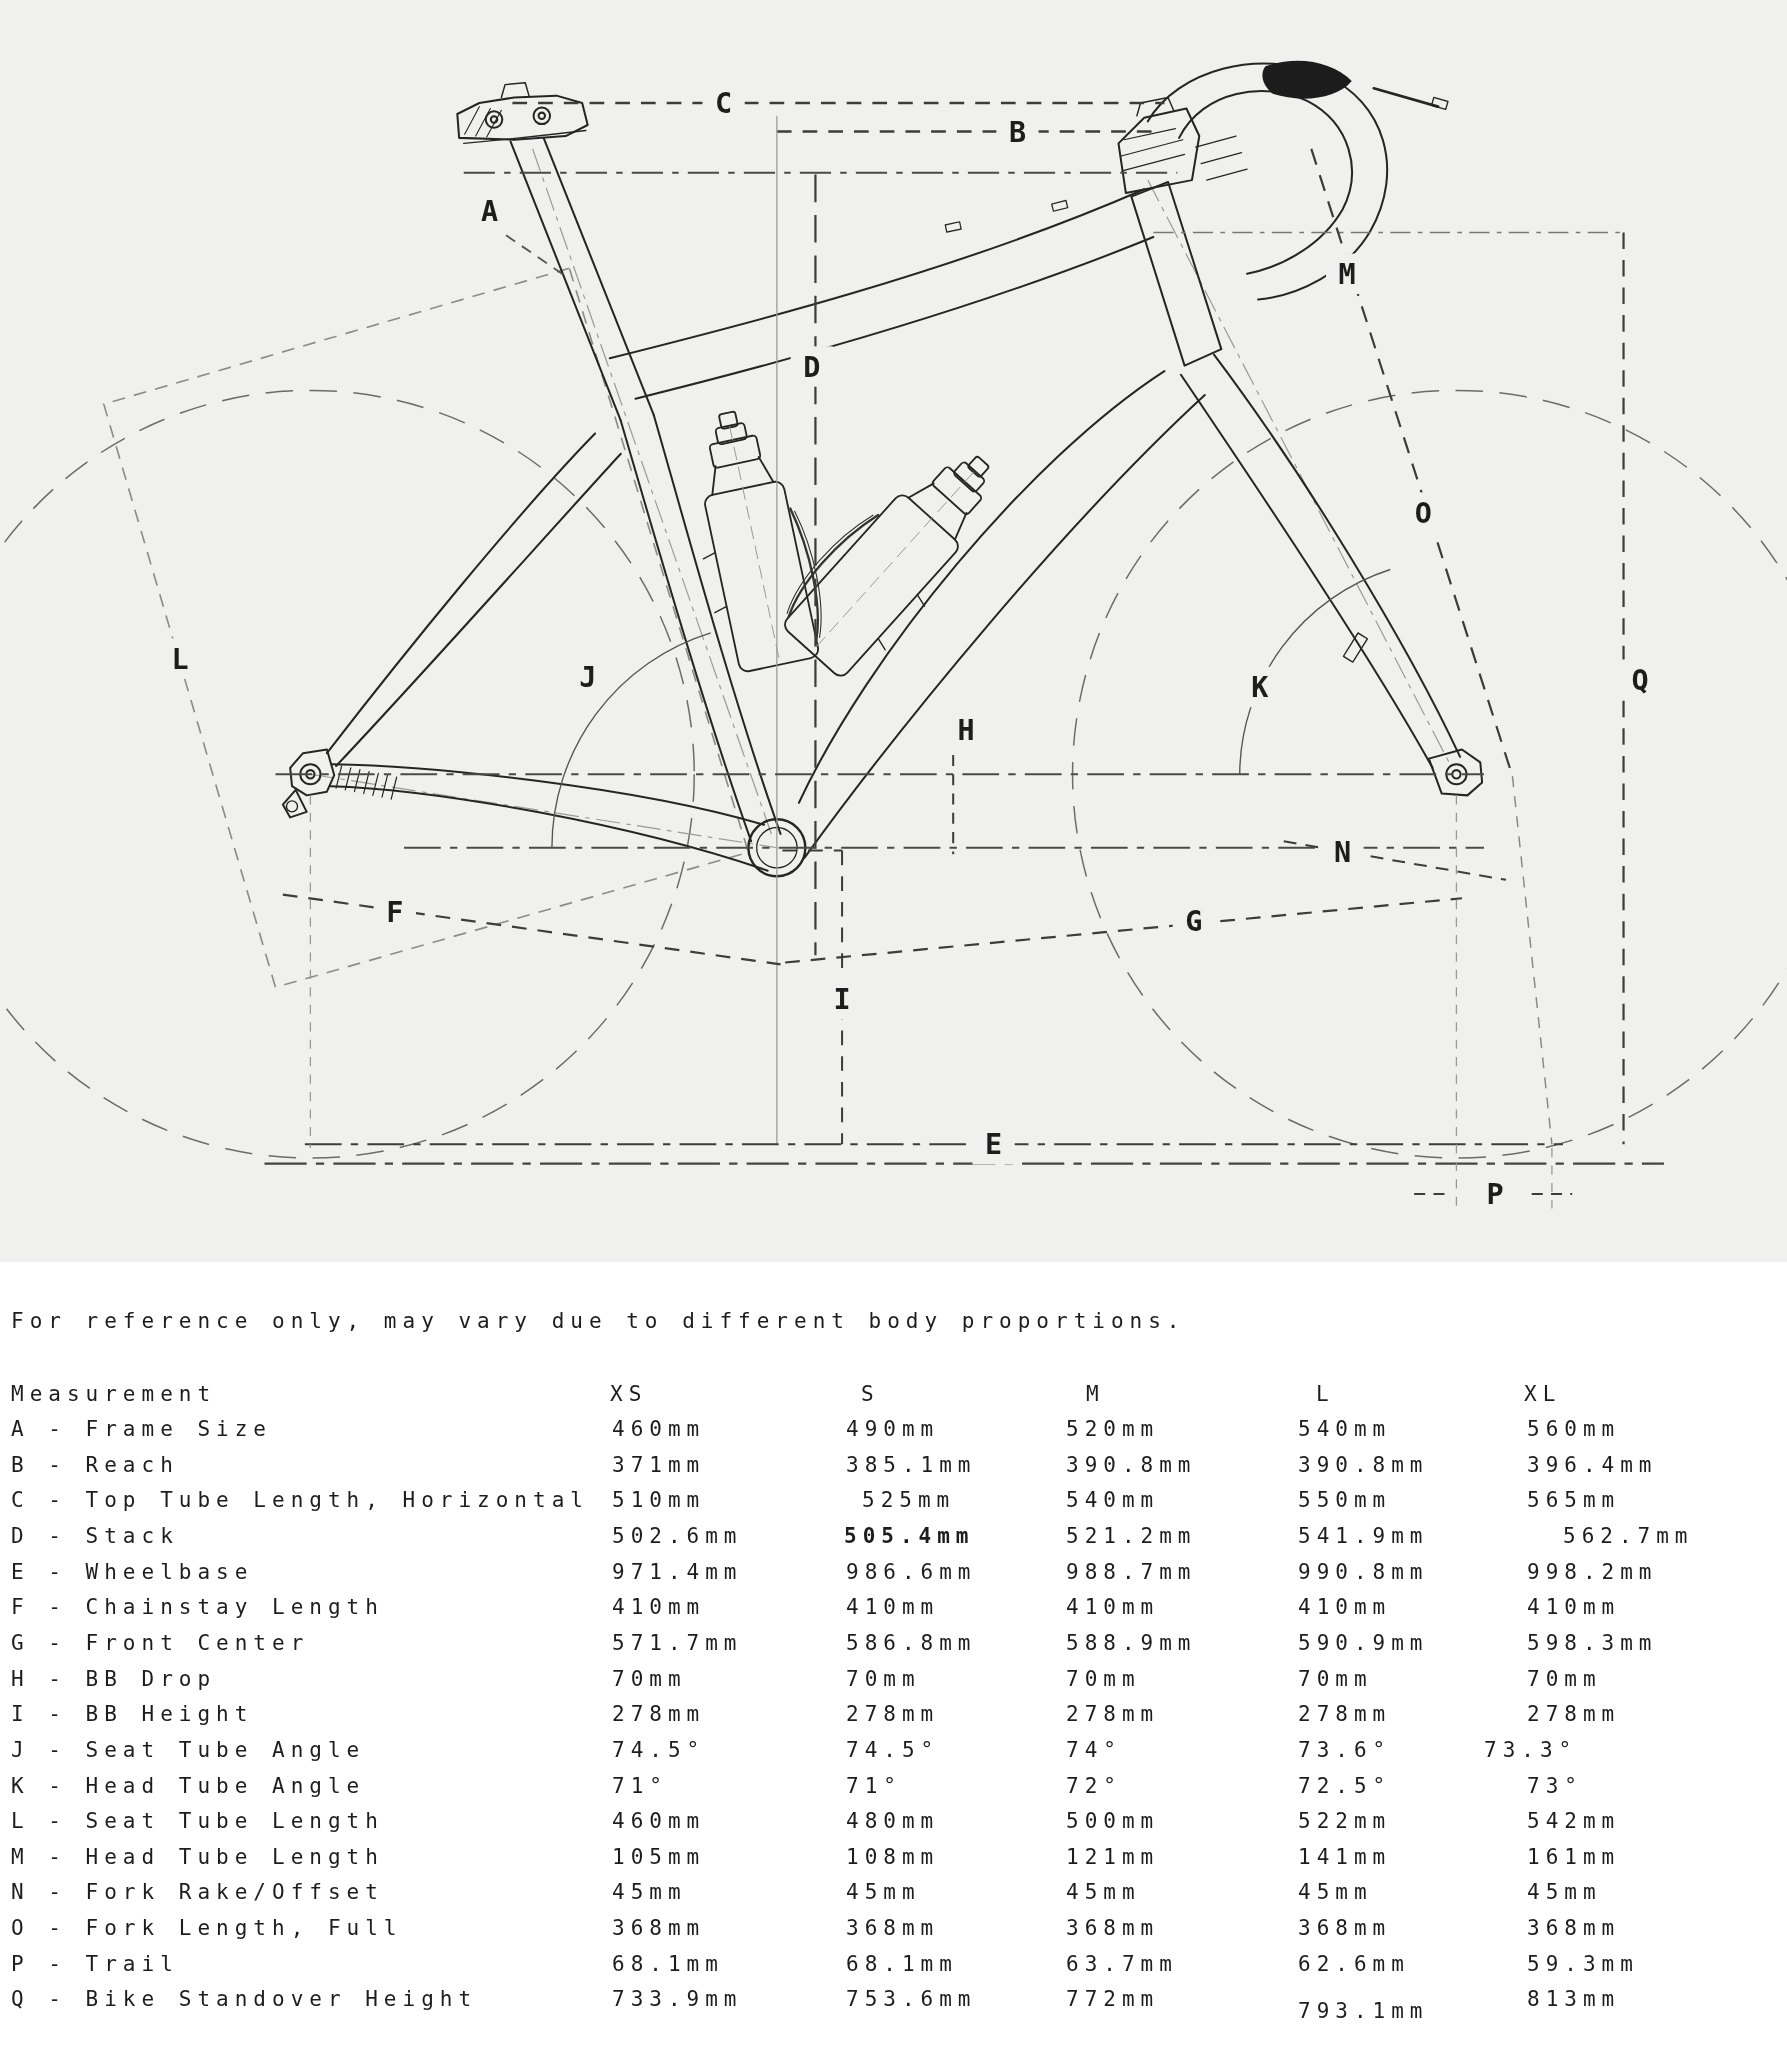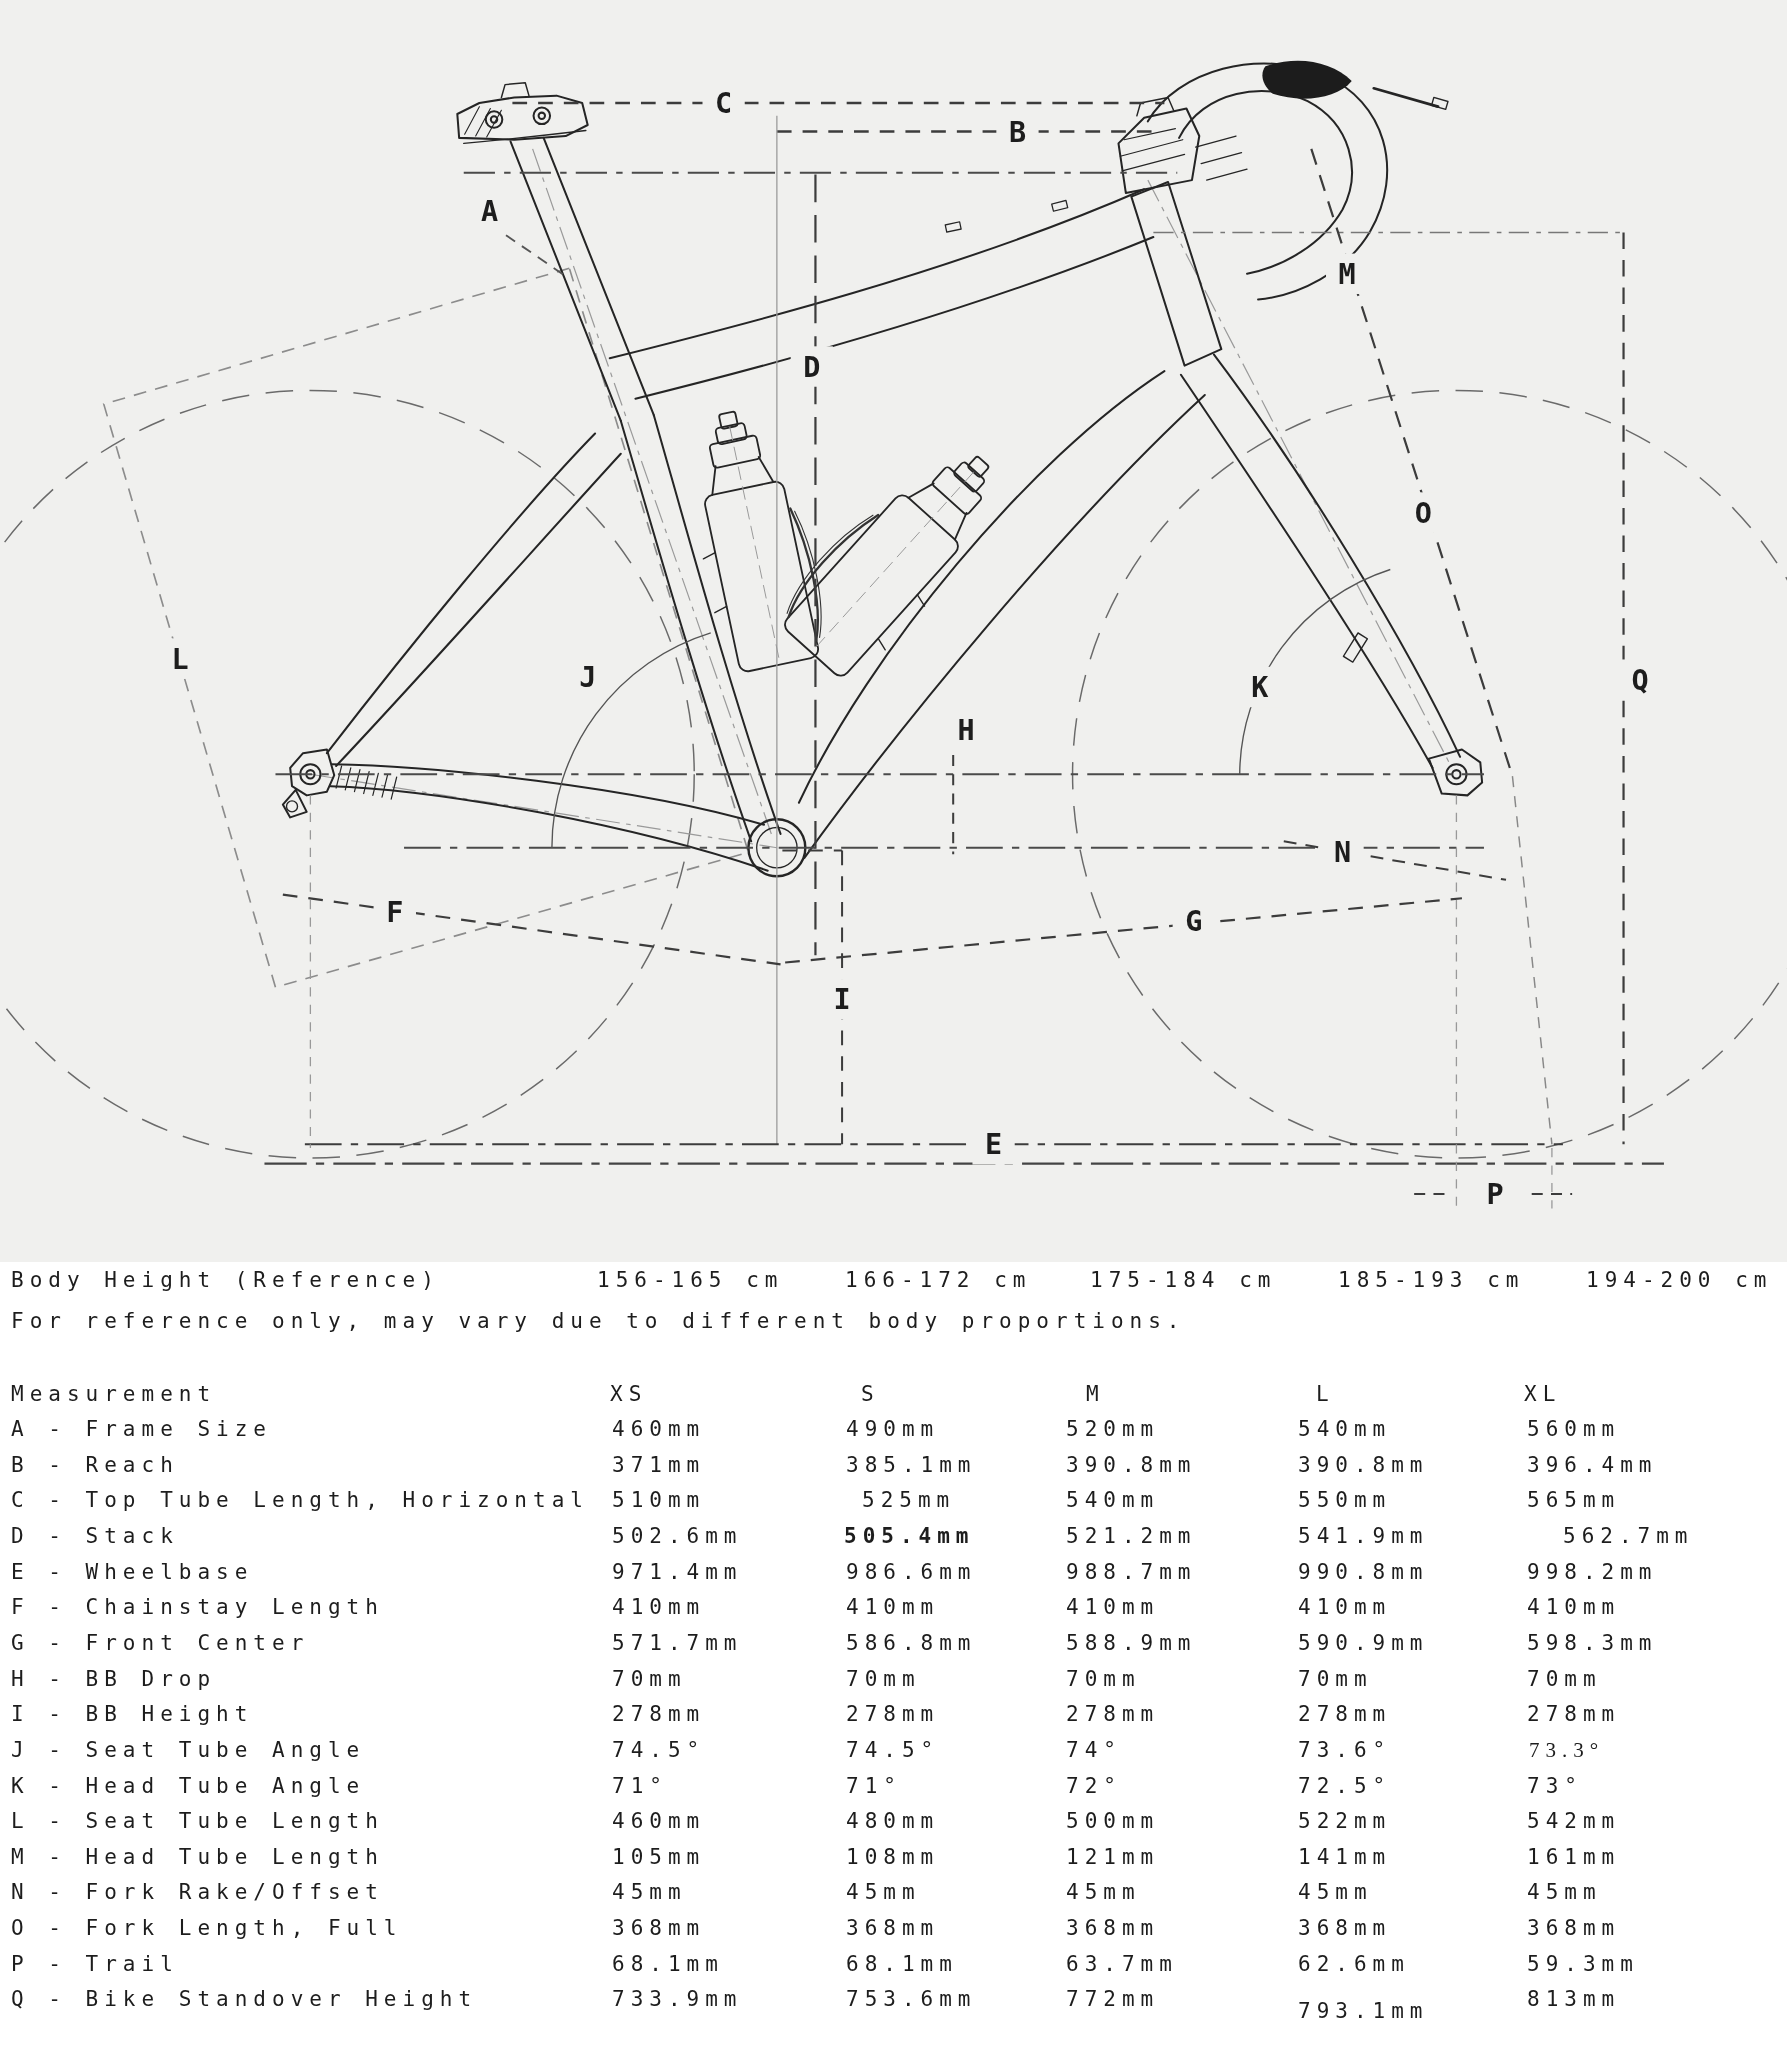--- a/index.html
+++ b/index.html
@@ -210,40 +210,36 @@
         <text x="1550" y="569" class="dlabel">O</text>
         <rect x="1605" y="1278" width="46" height="44" fill="#f0f0ee"></rect>
         <text x="1628" y="1311" class="dlabel">P</text>
         <rect x="1763" y="718" width="46" height="44" fill="#f0f0ee"></rect>
         <text x="1786" y="751" class="dlabel">Q</text>
       </g>
 </svg>
 </div>
 
 <div id="panel">
-  <div class="row bh">
-    <span class="lbl">Body Height (Reference)</span>
-    <span id="bh-vals"><span class="cell" style="left: 597px;">156-165 cm</span><span class="cell" style="left: 845px;">166-172 cm</span><span class="cell" style="left: 1090px;">175-184 cm</span><span class="cell" style="left: 1338px;">185-193 cm</span><span class="cell" style="left: 1586px;">194-200 cm</span></span>
-  </div>
   <div class="row note">For reference only, may vary due to different body proportions.</div>
   <div class="row thead">
     <span class="lbl">Measurement</span>
     <span id="size-headers"><span class="cell" style="left: 610px;">XS</span><span class="cell" style="left: 861px;">S</span><span class="cell" style="left: 1086px;">M</span><span class="cell" style="left: 1316px;">L</span><span class="cell" style="left: 1524px;">XL</span></span>
   </div>
   <div id="rows">
       <div class="row" style="top: 155px;"><span class="lbl">A - Frame Size</span><span class="cell" style="left: 612px;">460mm</span><span class="cell" style="left: 846px;">490mm</span><span class="cell" style="left: 1066px;">520mm</span><span class="cell" style="left: 1298px;">540mm</span><span class="cell" style="left: 1527px;">560mm</span></div>
       <div class="row" style="top: 191px;"><span class="lbl">B - Reach</span><span class="cell" style="left: 612px;">371mm</span><span class="cell" style="left: 846px;">385.1mm</span><span class="cell" style="left: 1066px;">390.8mm</span><span class="cell" style="left: 1298px;">390.8mm</span><span class="cell" style="left: 1527px;">396.4mm</span></div>
       <div class="row" style="top: 226px;"><span class="lbl">C - Top Tube Length, Horizontal</span><span class="cell" style="left: 612px;">510mm</span><span class="cell" style="left: 846px; margin-left: 16px;">525mm</span><span class="cell" style="left: 1066px;">540mm</span><span class="cell" style="left: 1298px;">550mm</span><span class="cell" style="left: 1527px;">565mm</span></div>
       <div class="row" style="top: 262px;"><span class="lbl">D - Stack</span><span class="cell" style="left: 612px;">502.6mm</span><span class="cell" style="left: 844px; font-weight: bold;">505.4mm</span><span class="cell" style="left: 1066px;">521.2mm</span><span class="cell" style="left: 1298px;">541.9mm</span><span class="cell" style="left: 1563px;">562.7mm</span></div>
       <div class="row" style="top: 298px;"><span class="lbl">E - Wheelbase</span><span class="cell" style="left: 612px;">971.4mm</span><span class="cell" style="left: 846px;">986.6mm</span><span class="cell" style="left: 1066px;">988.7mm</span><span class="cell" style="left: 1298px;">990.8mm</span><span class="cell" style="left: 1527px;">998.2mm</span></div>
       <div class="row" style="top: 333px;"><span class="lbl">F - Chainstay Length</span><span class="cell" style="left: 612px;">410mm</span><span class="cell" style="left: 846px;">410mm</span><span class="cell" style="left: 1066px;">410mm</span><span class="cell" style="left: 1298px;">410mm</span><span class="cell" style="left: 1527px;">410mm</span></div>
       <div class="row" style="top: 369px;"><span class="lbl">G - Front Center</span><span class="cell" style="left: 612px;">571.7mm</span><span class="cell" style="left: 846px;">586.8mm</span><span class="cell" style="left: 1066px;">588.9mm</span><span class="cell" style="left: 1298px;">590.9mm</span><span class="cell" style="left: 1527px;">598.3mm</span></div>
       <div class="row" style="top: 405px;"><span class="lbl">H - BB Drop</span><span class="cell" style="left: 612px;">70mm</span><span class="cell" style="left: 846px;">70mm</span><span class="cell" style="left: 1066px;">70mm</span><span class="cell" style="left: 1298px;">70mm</span><span class="cell" style="left: 1527px;">70mm</span></div>
       <div class="row" style="top: 440px;"><span class="lbl">I - BB Height</span><span class="cell" style="left: 612px;">278mm</span><span class="cell" style="left: 846px;">278mm</span><span class="cell" style="left: 1066px;">278mm</span><span class="cell" style="left: 1298px;">278mm</span><span class="cell" style="left: 1527px;">278mm</span></div>
-      <div class="row" style="top: 476px;"><span class="lbl">J - Seat Tube Angle</span><span class="cell" style="left: 612px;">74.5°</span><span class="cell" style="left: 846px;">74.5°</span><span class="cell" style="left: 1066px;">74°</span><span class="cell" style="left: 1298px;">73.6°</span><span class="cell" style="left: 1529px; font-family: Liberation Serif, serif;">73.3°</span></div>
+      <div class="row" style="top: 476px;"><span class="lbl">J - Seat Tube Angle</span><span class="cell" style="left: 612px;">74.5°</span><span class="cell" style="left: 846px;">74.5°</span><span class="cell" style="left: 1066px;">74°</span><span class="cell" style="left: 1298px;">73.6°</span><span class="cell" style="left: 1484px;">73.3°</span></div>
       <div class="row" style="top: 512px;"><span class="lbl">K - Head Tube Angle</span><span class="cell" style="left: 612px;">71°</span><span class="cell" style="left: 846px;">71°</span><span class="cell" style="left: 1066px;">72°</span><span class="cell" style="left: 1298px;">72.5°</span><span class="cell" style="left: 1527px;">73°</span></div>
       <div class="row" style="top: 547px;"><span class="lbl">L - Seat Tube Length</span><span class="cell" style="left: 612px;">460mm</span><span class="cell" style="left: 846px;">480mm</span><span class="cell" style="left: 1066px;">500mm</span><span class="cell" style="left: 1298px;">522mm</span><span class="cell" style="left: 1527px;">542mm</span></div>
       <div class="row" style="top: 583px;"><span class="lbl">M - Head Tube Length</span><span class="cell" style="left: 612px;">105mm</span><span class="cell" style="left: 846px;">108mm</span><span class="cell" style="left: 1066px;">121mm</span><span class="cell" style="left: 1298px;">141mm</span><span class="cell" style="left: 1527px;">161mm</span></div>
       <div class="row" style="top: 618px;"><span class="lbl">N - Fork Rake/Offset</span><span class="cell" style="left: 612px;">45mm</span><span class="cell" style="left: 846px;">45mm</span><span class="cell" style="left: 1066px;">45mm</span><span class="cell" style="left: 1298px;">45mm</span><span class="cell" style="left: 1527px;">45mm</span></div>
       <div class="row" style="top: 654px;"><span class="lbl">O - Fork Length, Full</span><span class="cell" style="left: 612px;">368mm</span><span class="cell" style="left: 846px;">368mm</span><span class="cell" style="left: 1066px;">368mm</span><span class="cell" style="left: 1298px;">368mm</span><span class="cell" style="left: 1527px;">368mm</span></div>
       <div class="row" style="top: 690px;"><span class="lbl">P - Trail</span><span class="cell" style="left: 612px;">68.1mm</span><span class="cell" style="left: 846px;">68.1mm</span><span class="cell" style="left: 1066px;">63.7mm</span><span class="cell" style="left: 1298px;">62.6mm</span><span class="cell" style="left: 1527px;">59.3mm</span></div>
       <div class="row" style="top: 725px;"><span class="lbl">Q - Bike Standover Height</span><span class="cell" style="left: 612px;">733.9mm</span><span class="cell" style="left: 846px;">753.6mm</span><span class="cell" style="left: 1066px;">772mm</span><span class="cell" style="left: 1298px; margin-top: 12px;">793.1mm</span><span class="cell" style="left: 1527px;">813mm</span></div>
     </div>
 </div>
 

